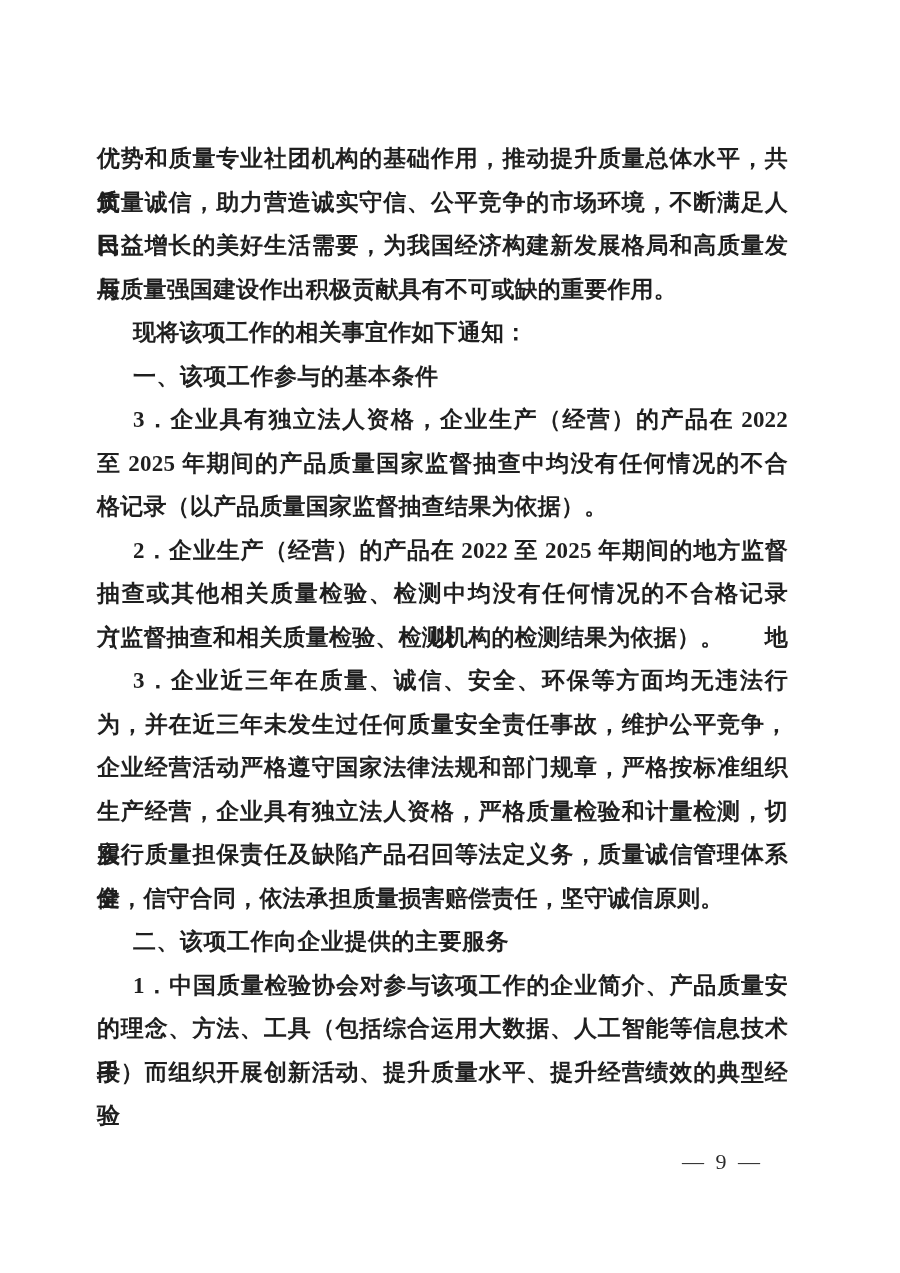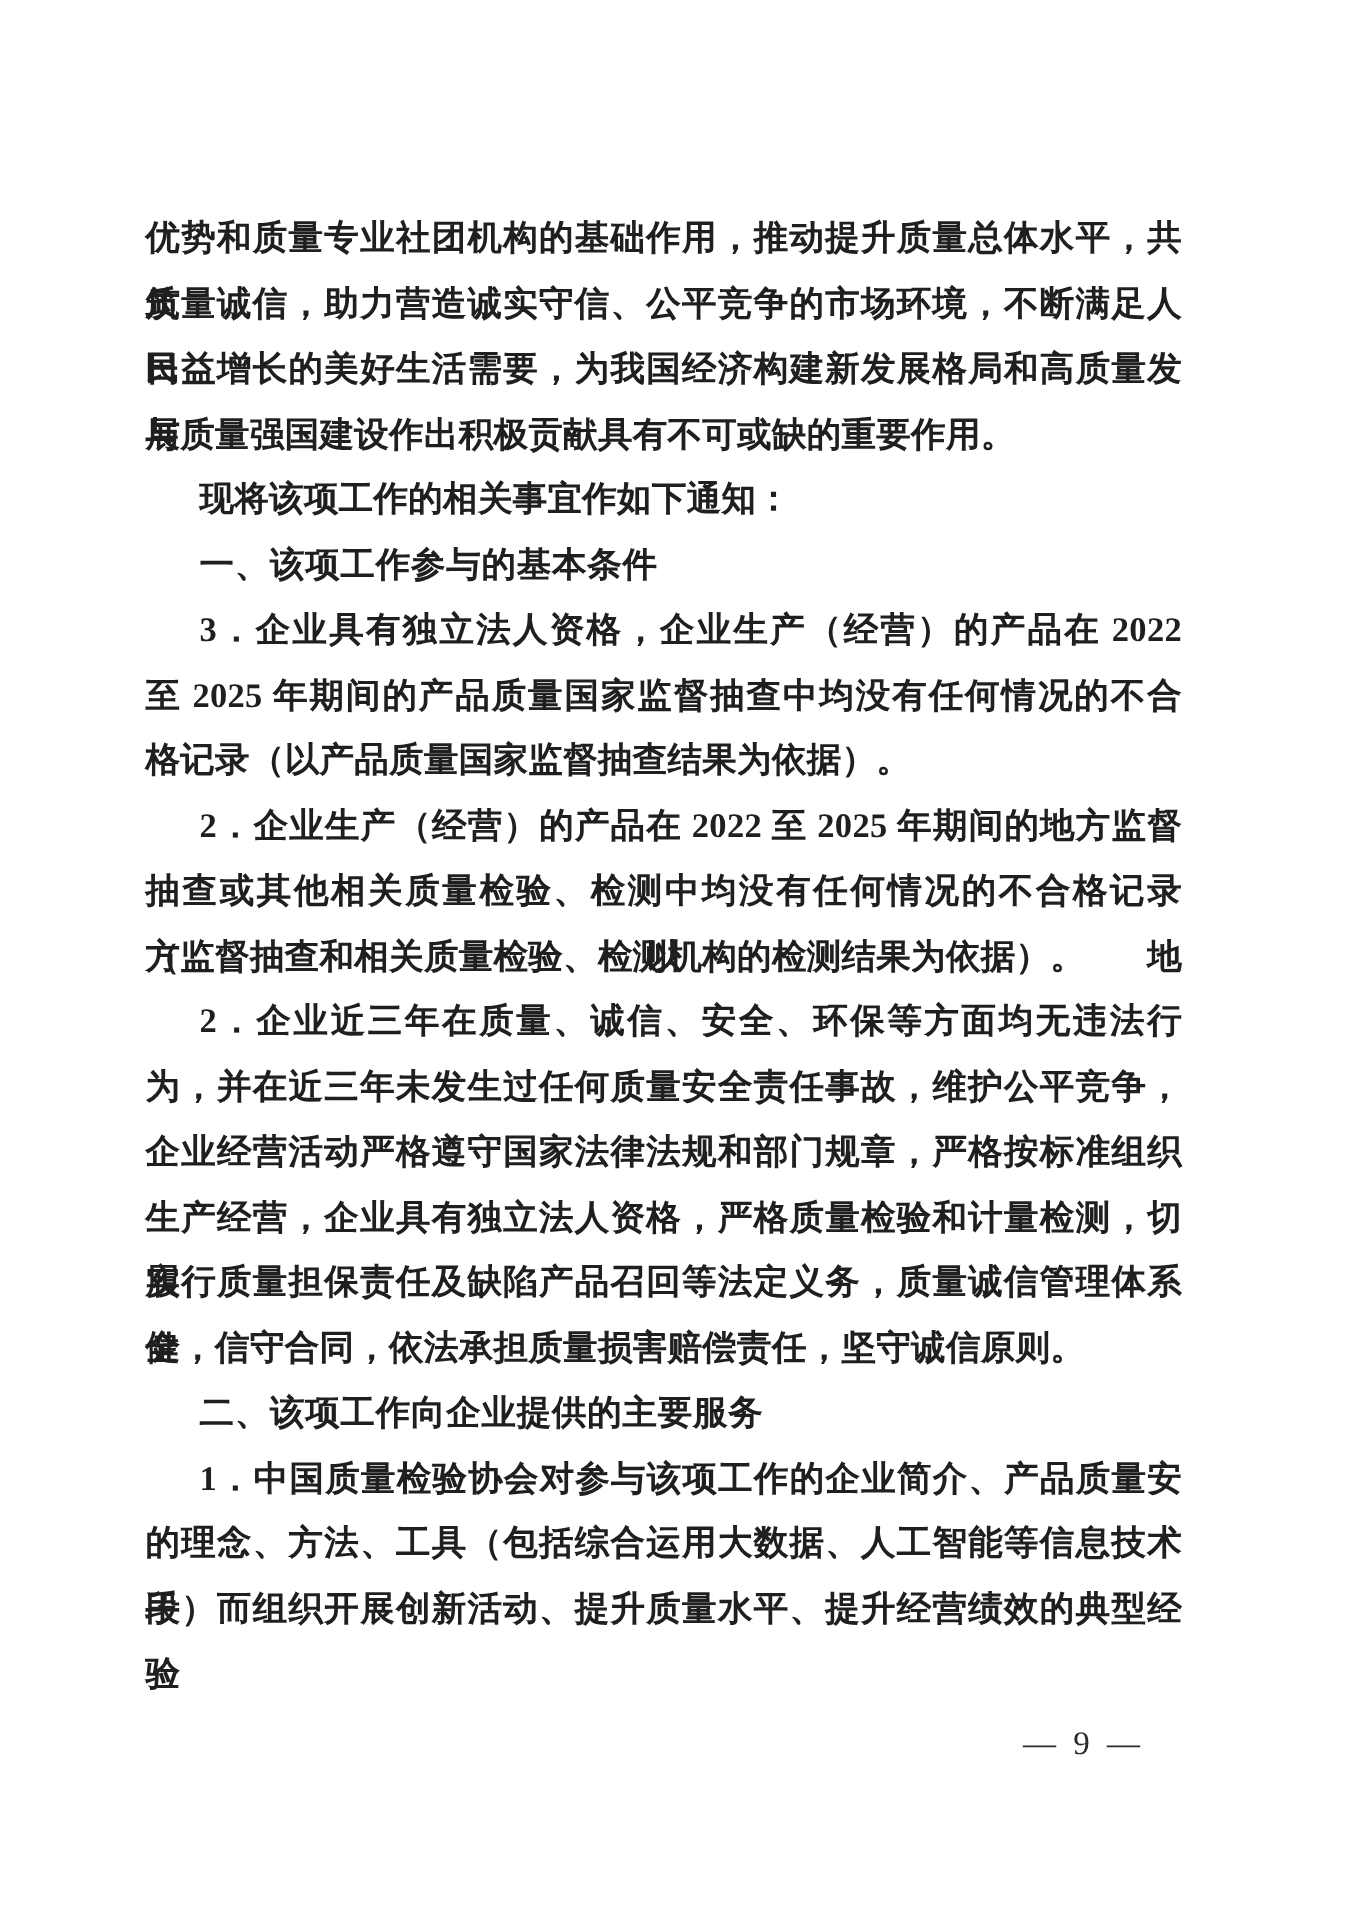--- a/index.html
+++ b/index.html
@@ -65,21 +65,21 @@
     <div class="line fill">日益增长的美好生活需要，为我国经济构建新发展格局和高质量发展</div>
     <div class="line">与质量强国建设作出积极贡献具有不可或缺的重要作用。</div>
     <div class="line indent">现将该项工作的相关事宜作如下通知：</div>
     <div class="line indent heading">一、该项工作参与的基本条件</div>
     <div class="line indent fill">3．企业具有独立法人资格，企业生产（经营）的产品在 2022</div>
     <div class="line fill">至 2025 年期间的产品质量国家监督抽查中均没有任何情况的不合</div>
     <div class="line">格记录（以产品质量国家监督抽查结果为依据）。</div>
     <div class="line indent fill">2．企业生产（经营）的产品在 2022 至 2025 年期间的地方监督</div>
     <div class="line fill">抽查或其他相关质量检验、检测中均没有任何情况的不合格记录（以地</div>
     <div class="line">方监督抽查和相关质量检验、检测机构的检测结果为依据）。</div>
-    <div class="line indent fill">2．企业近三年在质量、诚信、安全、环保等方面均无违法行</div>
+    <div class="line indent fill">3．企业近三年在质量、诚信、安全、环保等方面均无违法行</div>
     <div class="line fill">为，并在近三年未发生过任何质量安全责任事故，维护公平竞争，</div>
     <div class="line fill">企业经营活动严格遵守国家法律法规和部门规章，严格按标准组织</div>
     <div class="line fill">生产经营，企业具有独立法人资格，严格质量检验和计量检测，切实</div>
     <div class="line fill">履行质量担保责任及缺陷产品召回等法定义务，质量诚信管理体系健</div>
     <div class="line">全，信守合同，依法承担质量损害赔偿责任，坚守诚信原则。</div>
     <div class="line indent heading">二、该项工作向企业提供的主要服务</div>
     <div class="line indent fill">1．中国质量检验协会对参与该项工作的企业简介、产品质量安</div>
     <div class="line fill">的理念、方法、工具（包括综合运用大数据、人工智能等信息技术手</div>
     <div class="line fill">段）而组织开展创新活动、提升质量水平、提升经营绩效的典型经验</div>
   </div>

